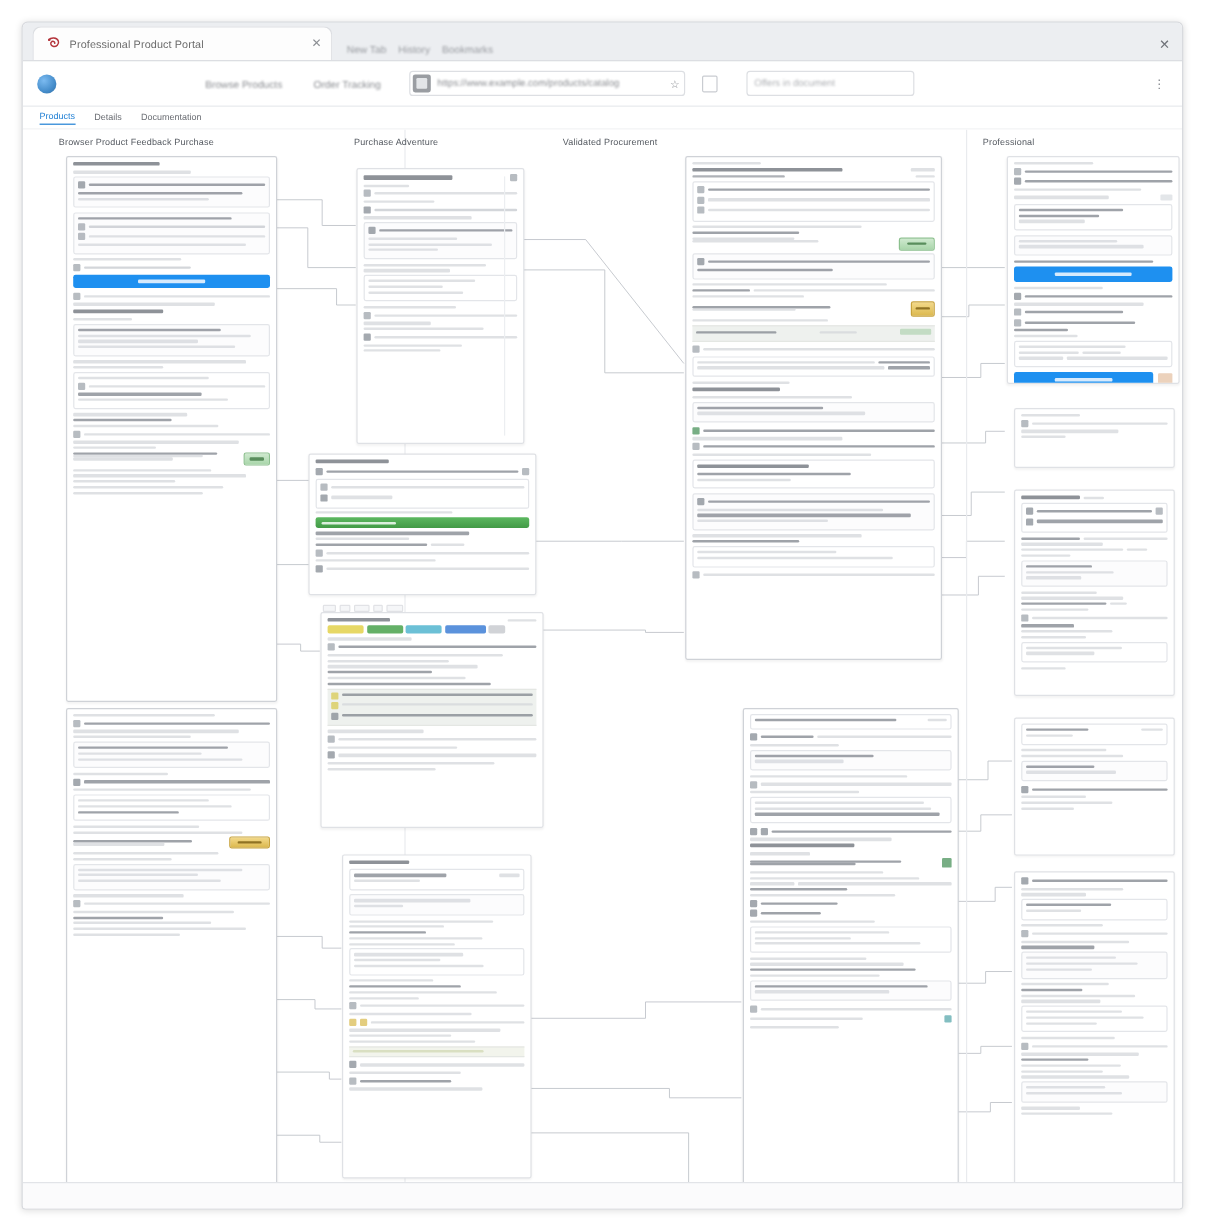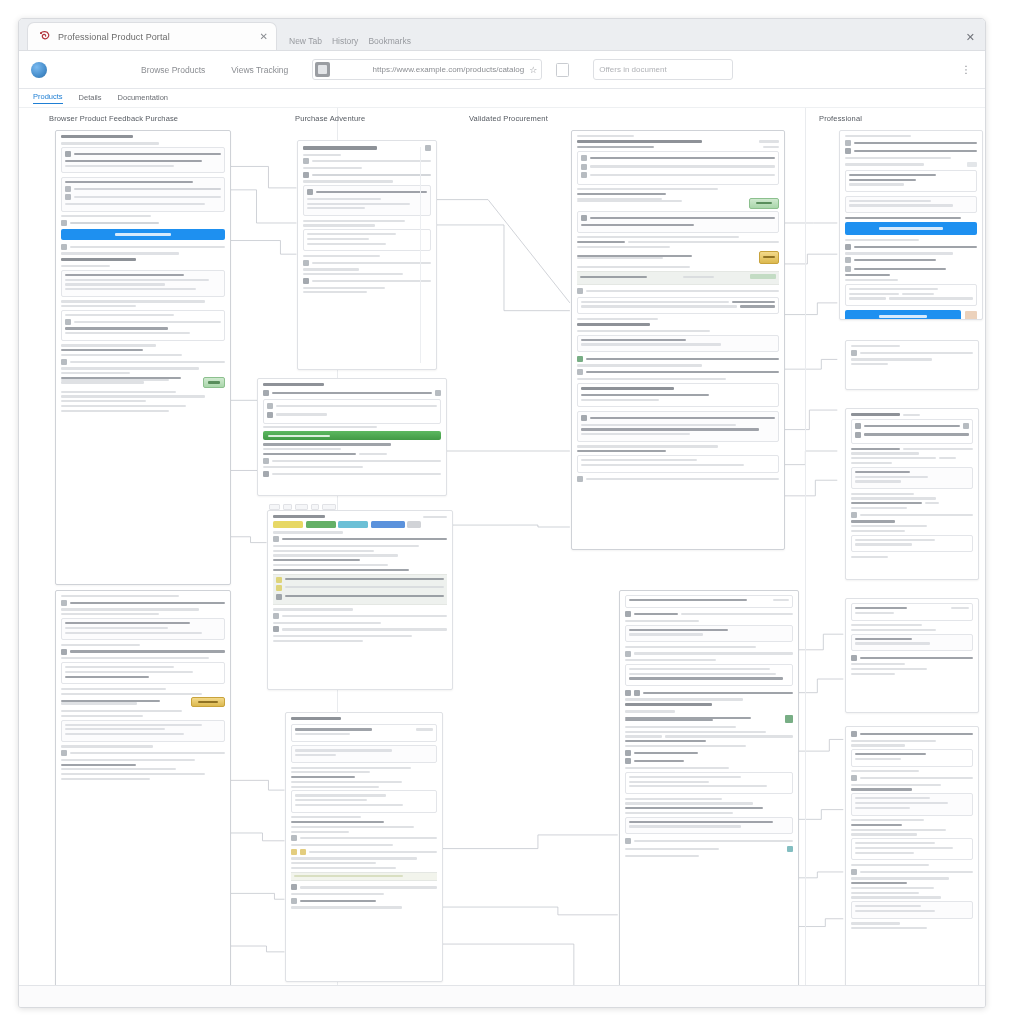--- a/index.html
+++ b/index.html
@@ -98,21 +98,21 @@
     flex: 0 0 auto;
   }
   .tb-logo {
     width: 16px; height: 16px; flex: 0 0 auto;
     border-radius: 50%;
     background: radial-gradient(circle at 35% 32%, #6db3ef 0%, #2f7fc4 62%, #1f5d95 100%);
     opacity: .9;
   }
   .tb-links {
     display: flex; gap: 26px;
-    margin-left: 84px;
+    margin-left: 114px;
     font-size: 8.5px; color: #6d7076;
     filter: blur(.7px); opacity: .8; white-space: nowrap;
   }
   .omnibox {
     flex: 0 0 auto;
     width: 230px; height: 21px;
     margin-left: 14px;
     border: 1px solid #dddfe3;
     border-radius: 3px;
     background: #fff;
@@ -127,21 +127,21 @@
     border-radius: 2px;
     position: relative;
   }
   .omni-badge::after {
     content:''; position:absolute; inset:3px;
     background:#e3e5e8; border-radius:1px;
   }
   .omni-text {
     flex: 1 1 auto; font-size: 8px; color: #6a6d73;
     white-space: nowrap; overflow: hidden;
-    filter: blur(.7px); opacity: .78; text-align: right;
+    filter: blur(.7px); opacity: .78;
   }
   .omni-icon { flex:0 0 auto; color:#8b8e94; font-size:9px; }
   .tb-pagebtn {
     width: 13px; height: 14px; flex: 0 0 auto;
     border: 1px solid #c9ccd1; border-radius: 1.5px;
     margin-left: 4px;
   }
   .searchbox {
     flex: 0 0 auto;
     width: 140px; height: 21px;
@@ -366,21 +366,21 @@
     </div>
     <div class="win-controls">
       <span>✕</span>
     </div>
   </div>
 
   <div class="toolbar">
     <span class="tb-logo"></span>
     <div class="tb-links">
       <span>Browse Products</span>
-      <span>Views Tracking</span>
+      <span>Order Tracking</span>
     </div>
     <div class="omnibox">
       <span class="omni-badge"></span>
       <span class="omni-text">https://www.example.com/products/catalog</span>
       <span class="omni-icon">☆</span>
     </div>
     <span class="tb-pagebtn"></span>
     <div class="searchbox">
       <span>Offers in document</span>
     </div>

